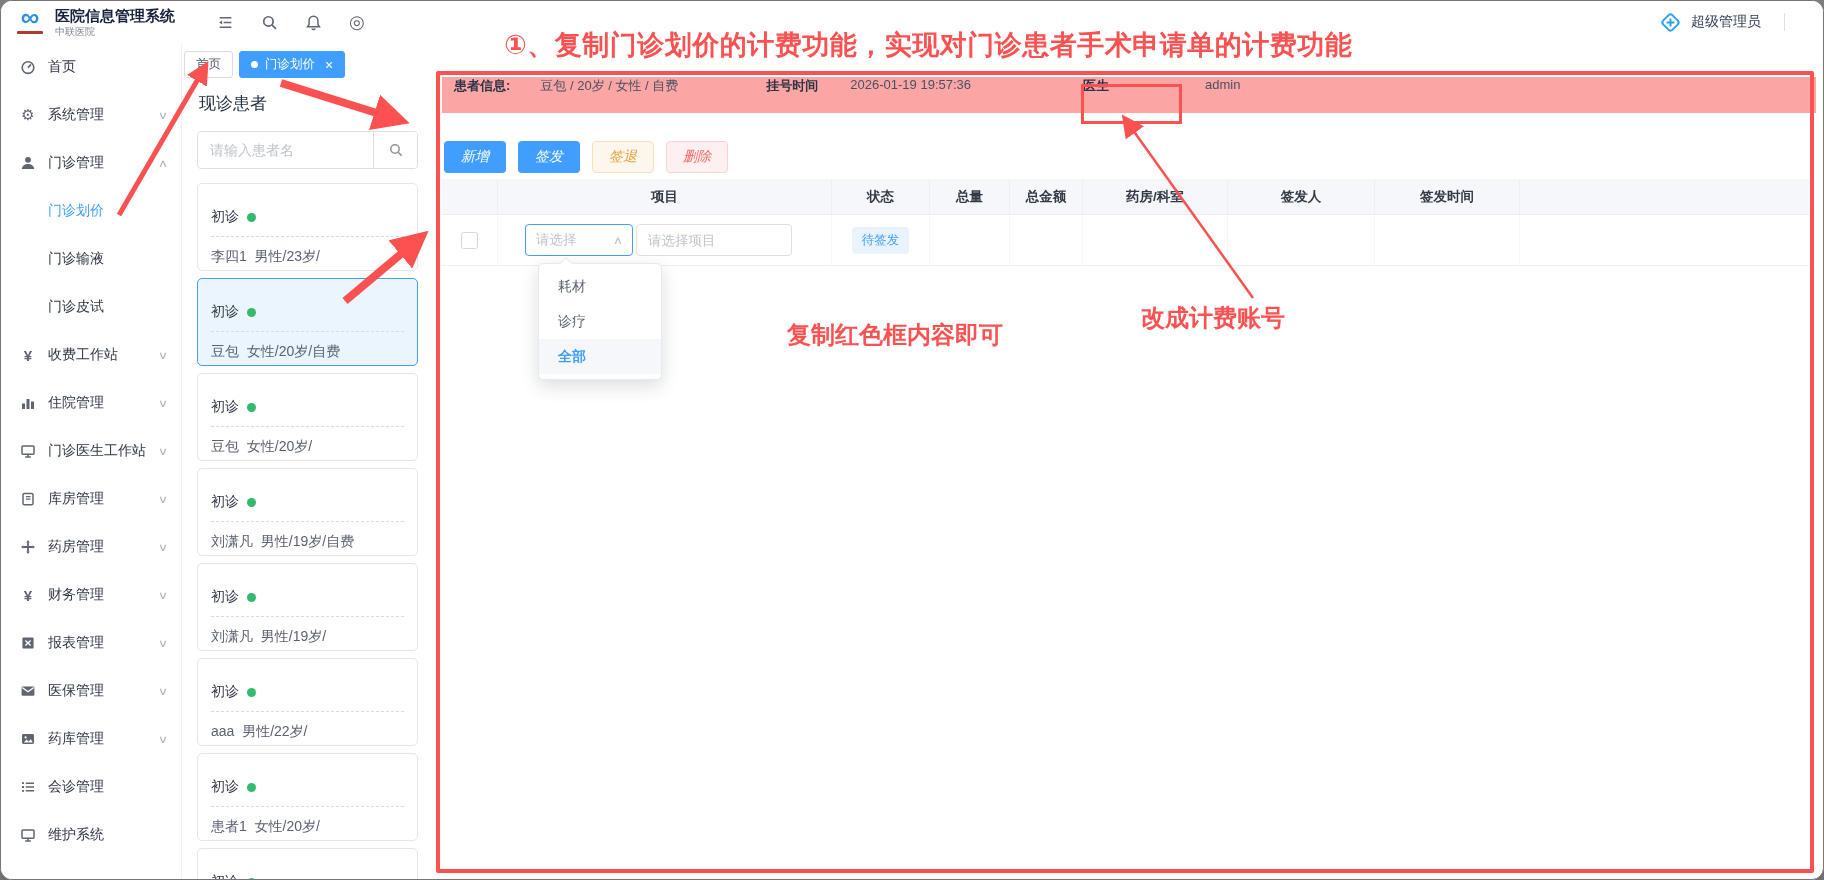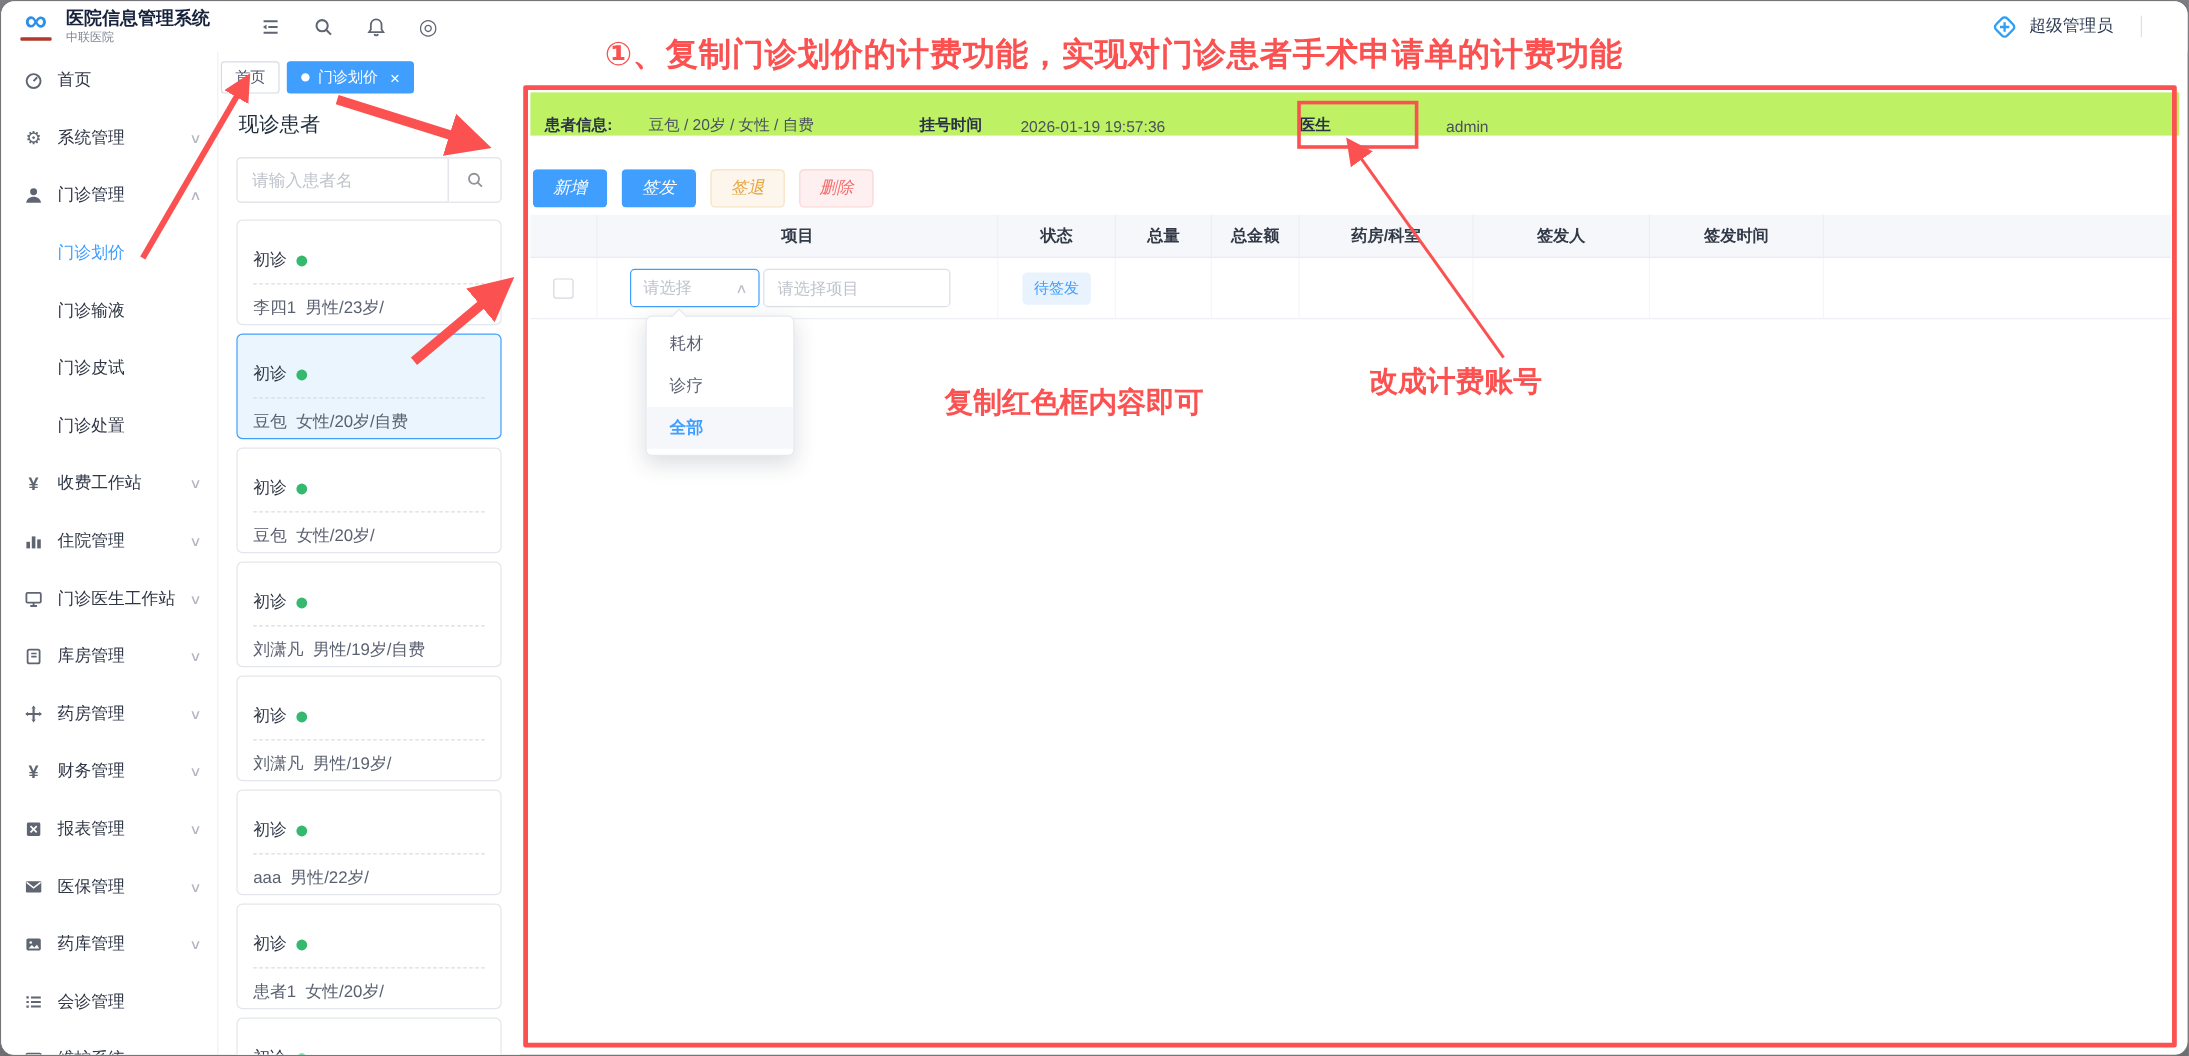--- a/index.html
+++ b/index.html
@@ -51,21 +51,21 @@
   #plist{margin-top:14px;display:flex;flex-direction:column;gap:7px;}
   .pcard{box-sizing:border-box;min-height:88px;border:1px solid #e3e6ec;border-radius:5px;background:#fff;padding:24px 13px 0;cursor:pointer;}
   .pcard.sel{border-color:#409EFF;background:#eaf5fe;}
   .pl1{display:flex;align-items:center;gap:8px;}
   .ptype{font-size:14px;color:#2f3645;}
   .pdot{width:9px;height:9px;border-radius:50%;background:#34b96f;}
   .pdiv{border-top:1px dashed #d8dce2;margin-top:10px;}
   .pl2{margin-top:11px;font-size:14px;color:#5a6170;white-space:pre;}
 
   
-  .info-bar{position:absolute;left:441px;top:76px;width:1374px;height:36px;background:#bef264;display:flex;align-items:flex-end;font-size:13px;z-index:2;}
+  .info-bar{position:absolute;left:441px;top:76px;width:1374px;height:36px;background:#fca5a5;display:flex;align-items:flex-start;font-size:13px;z-index:2;}
   .il{font-weight:bold;color:#2b3346;}
   .iv{color:#4a5160;}
   .toolbar{position:absolute;left:443px;top:140px;display:flex;gap:12px;z-index:2;}
   .btn{height:32px;padding:0 16px;border-radius:4px;font-size:14px;display:flex;align-items:center;cursor:pointer;border:1px solid transparent;box-sizing:border-box;font-style:italic;}
   .btn-primary{background:#409EFF;color:#fff;}
   .btn-warn{background:#fdf6ec;border-color:#f8e0bb;color:#e6a23c;}
   .btn-danger{background:#fef0f0;border-color:#fbd3d3;color:#f56c6c;}
 
   .table{position:absolute;left:441px;top:178px;width:1367px;z-index:2;}
   .thead{display:flex;height:35px;background:#f5f7fa;border-bottom:1px solid #e9ecf2;}
@@ -173,21 +173,20 @@
               <circle cx="8" cy="4.8" r="2.9" fill="#5f6672"></circle>
               <path d="M1.8 14c.4-3.2 3-5 6.2-5s5.8 1.8 6.2 5z" fill="#5f6672"></path>
             </svg>
           </span>
           <span class="mi-lb">门诊管理</span>
           <span class="mi-ch">∧</span>
         </div>
         <div class="smi on">门诊划价</div>
         <div class="smi">门诊输液</div>
         <div class="smi">门诊皮试</div>
-        <div class="smi">门诊处置</div>
         <div class="mi">
           <span class="mi-ic">
             <span class="tglyph yb">¥</span>
           </span>
           <span class="mi-lb">收费工作站</span>
           <span class="mi-ch">∨</span>
         </div>
         <div class="mi">
           <span class="mi-ic">
             <svg viewBox="0 0 16 16" width="16" height="16" aria-hidden="true">

